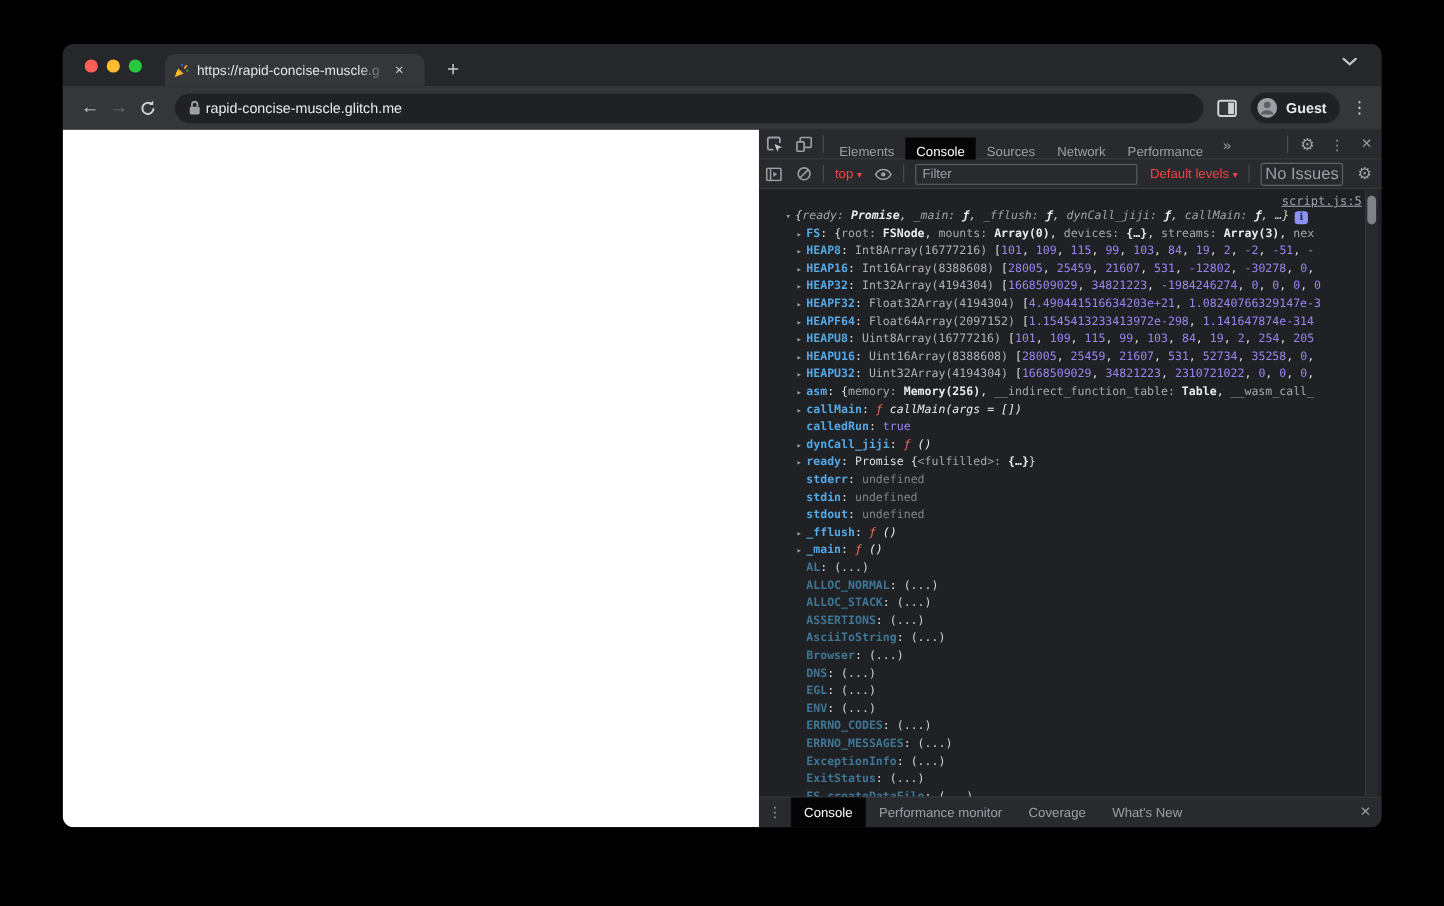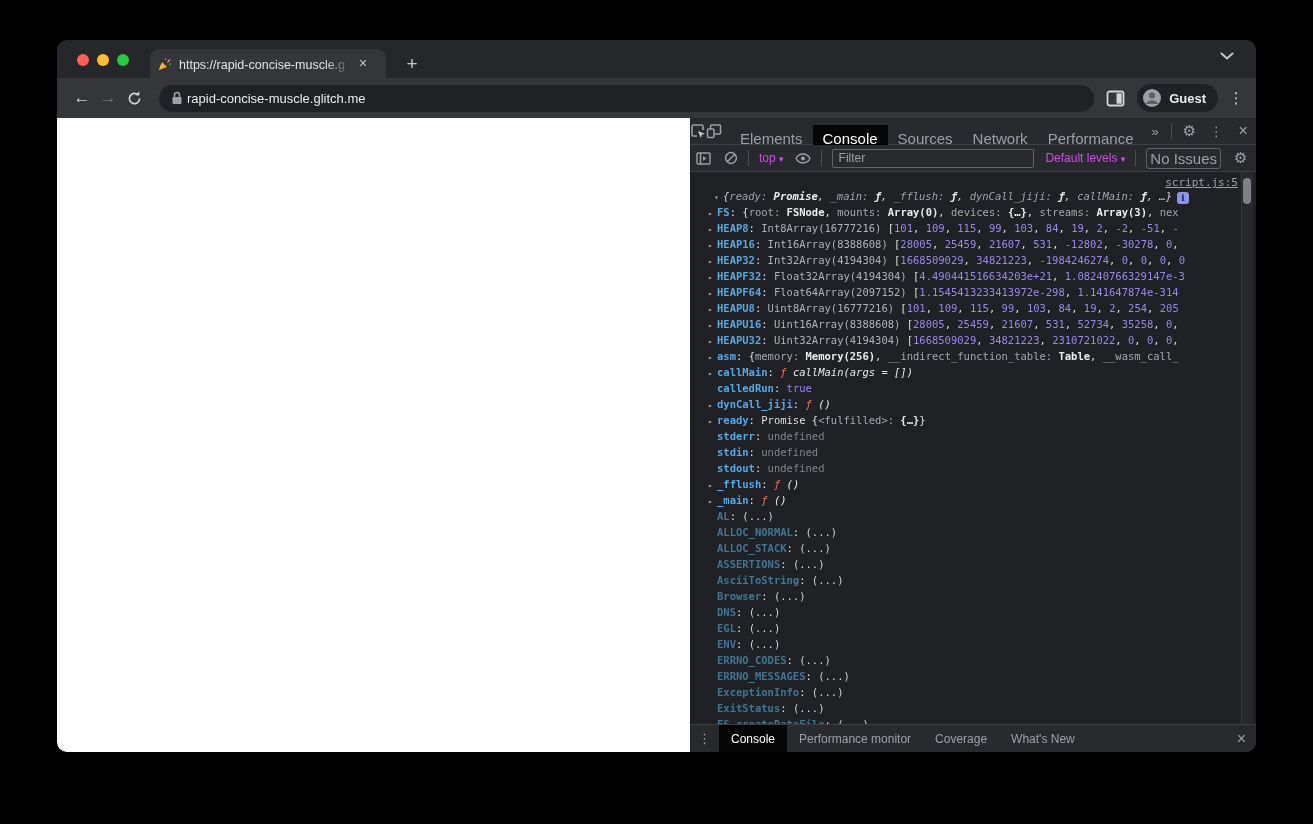--- a/index.html
+++ b/index.html
@@ -33,43 +33,43 @@
   .guest-label{color:#e8eaed;font-size:13px;margin-left:7px;font-weight:bold;text-align:right;}
   .kebab{color:#d2d4d7;font-size:15px;margin-left:10px;width:16px;text-align:center;}
   
   .content{flex:1;display:flex;min-height:0;}
   .page{flex:1;background:#ffffff;}
   .devtools{width:566px;background:#202124;display:flex;flex-direction:column;min-width:0;}
   .dt-bar{height:27px;background:#292a2d;border-bottom:1px solid #3c4043;display:flex;
     align-items:center;flex:0 0 auto;box-sizing:border-box;}
   .dt-iconbtn{width:27px;height:26px;display:flex;align-items:center;justify-content:center;}
   .vsep{width:1px;height:16px;background:#4a4d51;margin:0 4px;}
-  .dt-tab{padding:0 10px;font-size:15px;color:#9aa0a6;height:26px;display:flex;align-items:center;margin-top:14px;}
+  .dt-tab{padding:0 10px;font-size:12px;color:#9aa0a6;height:26px;display:flex;align-items:center;margin-top:14px;}
   .dt-tab.active{background:#050505;color:#ffffff;}
   .dt-more{color:#9aa0a6;font-size:13px;padding:0 8px;}
   .dt-right{margin-left:auto;display:flex;align-items:center;}
   .gear{color:#9aa0a6;font-size:15px;}
   .dots-v{color:#9aa0a6;font-size:13px;letter-spacing:0;}
   .xclose{color:#9aa0a6;font-size:16px;}
   
-  .drop{color:#d946ef;font-size:12px;padding:0 6px;white-space:nowrap;text-align:center;}
+  .drop{color:#ef4444;font-size:12px;padding:0 6px;white-space:nowrap;text-align:center;}
   .drop .dn{font-size:9px;}
   .filter{width:188px;height:17px;background:#292a2d;border:1px solid #5f6368;border-radius:2px;
     color:#e8eaed;font-size:12px;padding:0 6px;margin-left:6px;outline:none;
     font-family:"Liberation Sans", sans-serif;}
   .filter::placeholder{color:#9aa0a6;}
   .no-issues{border:1px solid #5f6368;border-radius:3px;color:#9aa0a6;font-size:15px;
     padding:1px 3px;margin:0 6px;white-space:nowrap;}
   
   .console{flex:1;position:relative;overflow:hidden;background:#202124;
     font-family:"DejaVu Sans Mono", monospace;font-size:10.5px;line-height:16px;}
   #console-rows{margin-top:16px;}
   .crow{height:16px;white-space:pre;overflow:hidden;}
   .crow.ind0{padding-left:24px;}
-  .crow.ind1{padding-left:18px;}
+  .crow.ind1{padding-left:34px;}
   .arrow{display:inline-block;width:9px;font-size:8px;color:#9aa0a6;}
   .c-w{color:#dcdfe4}.c-k{color:#53a8e5;font-weight:bold}.c-kd{color:#3e7694;font-weight:bold}
   .c-ik{color:#a3a8ae}.c-cls{color:#e8eaed;font-weight:bold}.c-num{color:#9a85f2}
   .c-fn{color:#ee6e5a;font-style:italic}.c-fns{color:#e8eaed;font-style:italic}
   .c-ud{color:#7f848a}.c-par{color:#cfd2d6}.c-arr{color:#aeb2b8}
   .c-pv{color:#cfd2d6;font-style:italic}.c-pvk{color:#9ea4ab;font-style:italic}
   .c-pvb{color:#e8eaed;font-weight:bold;font-style:italic}
   .info-icon{display:inline-block;width:12px;height:12px;border-radius:3px;background:#8c93f3;
     color:#23274d;font-size:9px;line-height:12px;text-align:center;font-weight:bold;
     font-style:normal;margin-left:5px;vertical-align:-1px;font-family:"DejaVu Serif", serif;}

